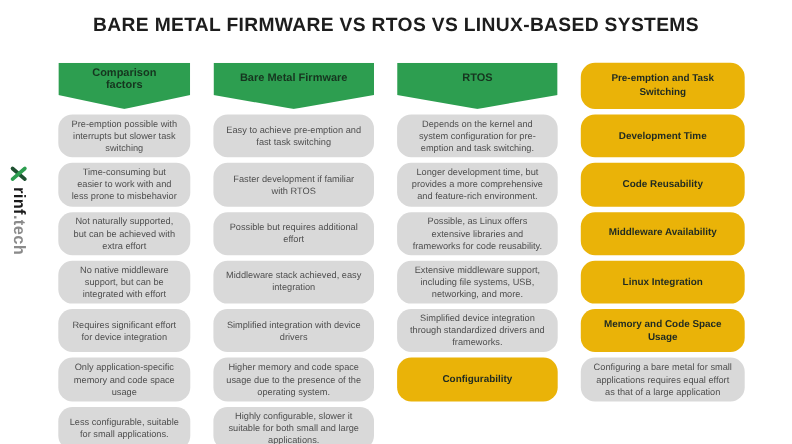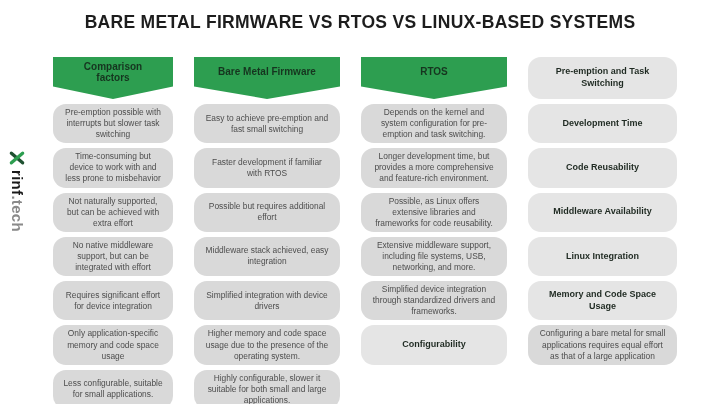--- a/index.html
+++ b/index.html
@@ -66,21 +66,21 @@
     font-size: 10px;
     font-weight: 700;
     color: #16351f;
     line-height: 1.15;
   }
   .banner.factor-head {
     padding-left: 16px;
     padding-right: 16px;
   }
   .pill {
-    background: #e5e5e5;
+    background: #eab308;
     border-radius: 13px;
     min-height: 38px;
     display: flex;
     align-items: center;
     justify-content: center;
     text-align: center;
     padding: 3px 14px;
     box-sizing: border-box;
     font-size: 9px;
     font-weight: 700;
@@ -119,25 +119,25 @@
   </div>
 
   <div class="grid">
 
     <div class="banner factor-head">Comparison factors</div>
     <div class="banner">Bare Metal Firmware</div>
     <div class="banner">RTOS</div>
 
     <div class="pill">Pre-emption and Task Switching</div>
     <div class="cell">Pre-emption possible with interrupts but slower task switching</div>
-    <div class="cell">Easy to achieve pre-emption and fast small switching</div>
+    <div class="cell">Easy to achieve pre-emption and fast task switching</div>
     <div class="cell">Depends on the kernel and system configuration for pre-emption and task switching.</div>
 
     <div class="pill">Development Time</div>
-    <div class="cell">Time-consuming but device to work with and less prone to misbehavior</div>
+    <div class="cell">Time-consuming but easier to work with and less prone to misbehavior</div>
     <div class="cell">Faster development if familiar with RTOS</div>
     <div class="cell">Longer development time, but provides a more comprehensive and feature-rich environment.</div>
 
     <div class="pill">Code Reusability</div>
     <div class="cell">Not naturally supported, but can be achieved with extra effort</div>
     <div class="cell">Possible but requires additional effort</div>
     <div class="cell">Possible, as Linux offers extensive libraries and frameworks for code reusability.</div>
 
     <div class="pill">Middleware Availability</div>
     <div class="cell">No native middleware support, but can be integrated with effort</div>

